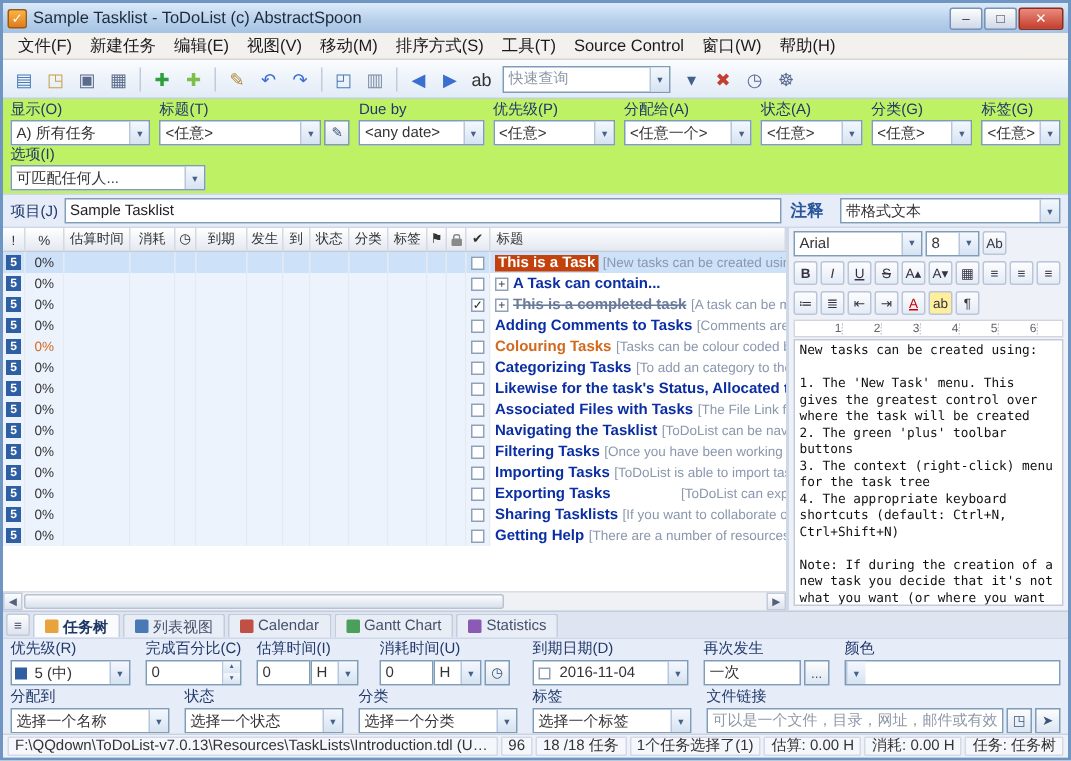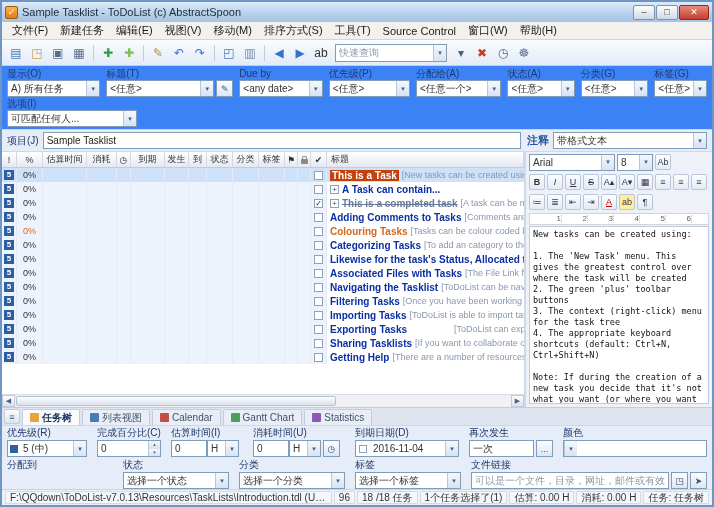--- a/index.html
+++ b/index.html
@@ -19,34 +19,34 @@
   
   .toolbar{flex:0 0 26px;background:linear-gradient(#fafcfe,#e2ebf7);border-bottom:1px solid #c2cfe0;display:flex;align-items:center;padding:0 4px}
   .tbgroup{display:flex;align-items:center;gap:1px}
   .tbtn{width:20px;height:20px;border:1px solid transparent;border-radius:2px;display:inline-flex;align-items:center;justify-content:center;font-size:12px}
   .tsep{width:1px;height:16px;background:#c0cbdc;margin:0 3px;display:inline-block}
   .searchbox{display:flex;align-items:center;border:1px solid #7f9db9;background:#fff;height:18px;width:112px;margin:0 4px}
   .searchbox input{border:none;outline:none;flex:1;font-size:10px;padding:0 3px;min-width:0;font-family:inherit;background:transparent;color:#444}
   .searchbox input::placeholder{color:#8d98a8;opacity:1}
   .dropbtn{width:13px;height:100%;background:linear-gradient(#f4f8fd,#d7e3f2);border-left:1px solid #b5c6dd;font-size:7px;display:flex;align-items:center;justify-content:center;color:#44618a;flex:0 0 13px}
   
-  .filterpanel{flex:0 0 64px;background:#3b82f6;padding:2px 5px 2px;border-bottom:1px solid #cfd8e8;overflow:hidden}
+  .filterpanel{flex:0 0 64px;background:#bef264;padding:2px 5px 2px;border-bottom:1px solid #cfd8e8;overflow:hidden}
   .frow{display:flex;gap:6px}
   .fgroup{display:flex;flex-direction:column}
   .flabel{font-size:10px;color:#20396b;height:12px;line-height:12px;white-space:nowrap}
   .fselect{height:17px;border:1px solid #7f9db9;background:#fff;display:flex;align-items:center;font-size:10px;overflow:hidden}
   .fselect .val{flex:1;padding:0 3px;white-space:nowrap;overflow:hidden;color:#333}
   .smallbtn{width:17px;height:17px;border:1px solid #7f9db9;background:linear-gradient(#fdfdfd,#dde6f2);font-size:9px;display:flex;align-items:center;justify-content:center;margin-left:2px;color:#3b547a;flex:0 0 17px}
   .withbtn{display:flex}
   
   .projectrow{flex:0 0 22px;display:flex;align-items:center;background:#e7edf8;border-bottom:1px solid #cfd8e8;padding:0 5px;gap:6px}
   .prleft{width:514px;flex:0 0 514px;display:flex;align-items:center;gap:4px}
   .prlabel{font-size:10px;color:#20396b;white-space:nowrap}
   .prfield{flex:1;height:17px;border:1px solid #7f9db9;background:#fff;font-size:10px;padding:0 3px;line-height:15px;color:#222;overflow:hidden;white-space:nowrap}
-  .prright{flex:1;display:flex;align-items:center;gap:4px;min-width:0}
+  .prright{flex:1;display:flex;align-items:center;gap:11px;min-width:0}
   .notes-label{font-size:11px;color:#2b579a;font-weight:bold;white-space:nowrap}
   .combo{border:1px solid #7f9db9;background:#fff;height:17px;display:flex;align-items:center;font-size:10px;overflow:hidden}
   .combo .val{flex:1;padding:0 3px;white-space:nowrap;overflow:hidden;color:#333}
   
   .main{flex:1;display:flex;min-height:0}
   .taskpane{flex:0 0 524px;width:524px;display:flex;flex-direction:column;background:#fff;border-right:2px solid #cfd8e8;min-height:0}
   .thead{flex:0 0 16px;display:flex;background:linear-gradient(#ffffff,#e4e8f1);border-bottom:1px solid #c4cad6;font-size:9px;color:#333}
   .thcell{border-right:1px solid #d4d9e2;display:flex;align-items:center;justify-content:center;white-space:nowrap;overflow:hidden;height:100%}
   .tbody{flex:1;overflow:hidden;background:#fff}
   .trow{display:flex;height:14px;font-size:10px;align-items:stretch}
@@ -761,20 +761,26 @@
         <div class="fieldline">
           <div class="combo" style="flex:1">
             <span class="dropbtn">▾</span>
           </div>
         </div>
       </div>
     </div>
     <div class="erow" style="margin-top:1px">
       <div class="egroup" style="width:106px">
         <div class="elabel">分配到</div>
+        <div class="fieldline">
+          <div class="combo" style="flex:1">
+            <span class="val ph">选择一个名称</span>
+            <span class="dropbtn">▾</span>
+          </div>
+        </div>
       </div>
       <div class="egroup" style="width:106px">
         <div class="elabel">状态</div>
         <div class="fieldline">
           <div class="combo" style="flex:1">
             <span class="val ph">选择一个状态</span>
             <span class="dropbtn">▾</span>
           </div>
         </div>
       </div>

